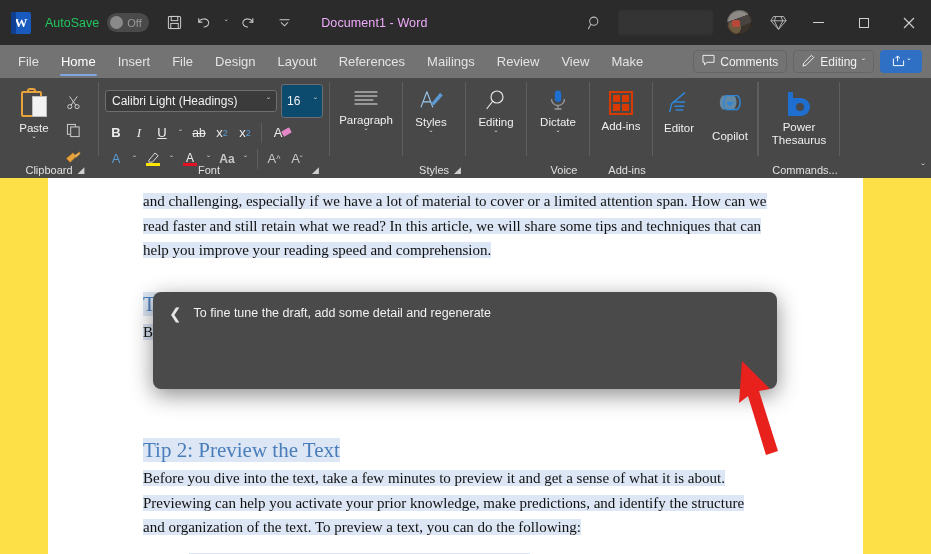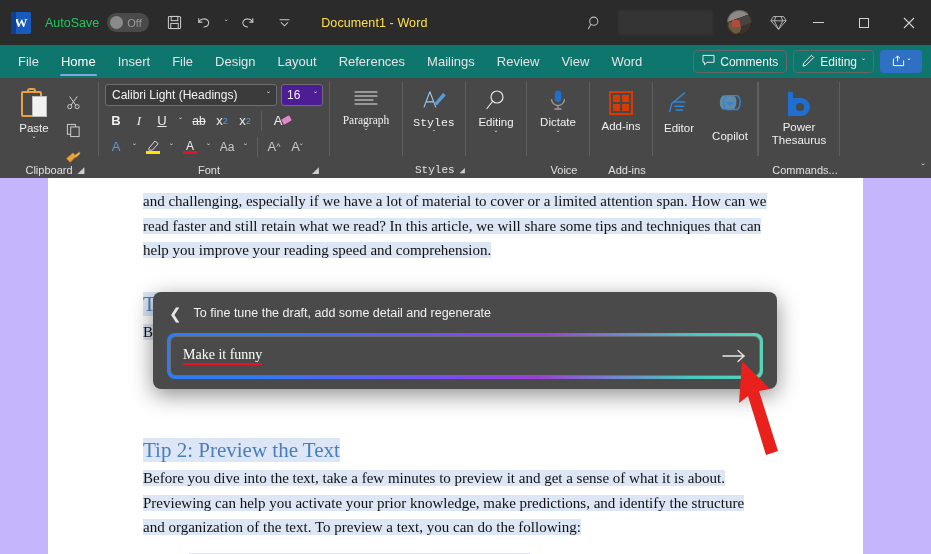--- a/index.html
+++ b/index.html
@@ -36,21 +36,21 @@
   }
   .toggle .knob {
     width: 13px; height: 13px; border-radius: 50%; background: #8a8a8a; margin-left: 3px;
   }
   .toggle .toff { color: #9a9a9a; font-size: 11px; margin-left: 4px; }
   .tb-icon {
     width: 30px; height: 28px; display: flex; align-items: center; justify-content: center;
     color: #c9c9c9; cursor: pointer;
   }
   .tb-icon svg { display:block; }
-  .doc-title { color: #fde047; font-size: 12.5px; margin-left: 22px; letter-spacing: .1px; }
+  .doc-title { color: #f0abfc; font-size: 12.5px; margin-left: 22px; letter-spacing: .1px; }
   .tb-right { margin-left: auto; display: flex; align-items: center; height: 45px; }
   .tb-search { width: 34px; height: 45px; display:flex; align-items:center; justify-content:center; color:#bdbdbd; cursor:pointer; }
   .tb-blur { width: 95px; height: 25px; background: #343434; border-radius: 3px; margin: 0 6px; filter: blur(1px); }
   .avatar {
     width: 25px; height: 25px; border-radius: 50%; margin: 0 8px; cursor: pointer;
     background:
       radial-gradient(circle at 30% 70%, #6d5a3f 0 26%, transparent 27%),
       linear-gradient(160deg,#8d8a86 0 35%, #4a4440 36% 62%, #3a332c 63% 100%);
     box-shadow: inset 0 0 0 1px rgba(0,0,0,.3);
     overflow:hidden; position:relative;
@@ -63,21 +63,21 @@
   .wbtn {
     width: 45px; height: 45px; display: flex; align-items: center; justify-content: center;
     color: #d2d2d2; cursor: pointer;
   }
   .wbtn .dash { width: 11px; height: 1px; background: #d2d2d2; }
   .wbtn .sq { width: 10px; height: 10px; border: 1px solid #d2d2d2; }
 
   
   .tabsbar {
     position: absolute; left: 0; top: 45px; width: 931px; height: 33px;
-    background: #0f766e; display: flex; align-items: center;
+    background: #737373; display: flex; align-items: center;
   }
   .tab {
     color: #e3e3e3; font-size: 13px; padding: 4px 10px; margin: 0 1px;
     cursor: pointer; position: relative; white-space: nowrap;
   }
   .tab:first-child { margin-left: 8px; }
   .tab.active { color: #ffffff; }
   .tab.active::after {
     content: ""; position: absolute; left: 9px; right: 9px; bottom: -3px; height: 2px;
     background: #7ea6e0; border-radius: 1px;
@@ -120,22 +120,22 @@
 
   
   .fontgroup { padding: 6px 6px 0 6px; }
   .fontrow1 { display: flex; gap: 4px; align-items: center; }
   .fontname {
     width: 172px; height: 22px; background: #3b3b3b; border: 1px solid #6e6e6e; border-radius: 3px;
     color: #f2f2f2; font-size: 12px; display: flex; align-items: center; padding: 0 6px; cursor: text;
   }
   .fontname .fn-chev { margin-left: auto; font-size: 9px; color: #dcdcdc; }
   .fontsize {
-    width: 42px; height: 22px; background: #4c1d95; border: 1px solid #6e6e6e; border-radius: 3px;
-    color: #f2f2f2; font-size: 12px; display: flex; align-items: center; padding: 4px 5px; cursor: text;
+    width: 42px; height: 22px; background: #0c4a6e; border: 1px solid #6e6e6e; border-radius: 3px;
+    color: #f2f2f2; font-size: 12px; display: flex; align-items: center; padding: 16px 5px; cursor: text;
   }
   .fontsize .fn-chev { margin-left: auto; font-size: 9px; color: #dcdcdc; }
   .fontrow {
     display: flex; align-items: center; gap: 1px; margin-top: 3px;
   }
   .fbtn {
     min-width: 22px; height: 23px; padding: 0 3px;
     display: flex; align-items: center; justify-content: center;
     color: #ededed; font-size: 13px; cursor: pointer;
   }
@@ -175,21 +175,21 @@
   .pt-icon { width: 26px; height: 26px; position: relative; }
   .pt-icon .stem { position:absolute; left:2px; top:1px; width:5px; height:24px; background:#1f6fd0; border-radius:1px;}
   .pt-icon .bowl { position:absolute; left:5px; top:7px; width:19px; height:18px; background:#1f6fd0; border-radius: 0 9px 9px 0;}
   .pt-icon .hole { position:absolute; left:10px; top:12px; width:8px; height:8px; background:#484848; border-radius:50%;}
   
   .ribbon-collapse { position:absolute; right: 6px; bottom: 4px; color:#d4d4d4; font-size: 11px; cursor:pointer; }
 
   
   .docarea {
     position: absolute; left: 0; top: 178px; width: 931px; height: 376px;
-    background: #c4b5fd; overflow: hidden;
+    background: #fde047; overflow: hidden;
   }
   .page {
     position: absolute; left: 48px; top: 0; width: 815px; min-height: 376px;
     background: #ffffff;
   }
   .doctext {
     position: absolute; left: 95px; top: 11px; width: 625px;
     font-family: "Liberation Serif", serif;
     color: #000;
   }
@@ -307,21 +307,21 @@
     <div class="tab">File</div>
     <div class="tab active">Home</div>
     <div class="tab">Insert</div>
     <div class="tab">File</div>
     <div class="tab">Design</div>
     <div class="tab">Layout</div>
     <div class="tab">References</div>
     <div class="tab">Mailings</div>
     <div class="tab">Review</div>
     <div class="tab">View</div>
-    <div class="tab">Word</div>
+    <div class="tab">Make</div>
 
     <div class="tabs-right">
       <div class="pillbtn">
         <span>
           <svg width="13" height="12" viewBox="0 0 14 13" fill="none" stroke="#f0f0f0" stroke-width="1.05" stroke-linejoin="round">
             <path d="M1 1.5 H13 V9 H5.5 L2.6 11.8 V9 H1 Z"></path>
           </svg>
         </span>
         <span>Comments</span>
       </div>
@@ -430,54 +430,54 @@
               <path d="M3 10 L9.5 2.2 L13 5 L6.8 12 L3 12 Z"></path>
             </svg>
             <span class="hl-yellow"></span>
           </div>
           <div class="fbtn chev">ˇ</div>
           <div class="fbtn" style="flex-direction:column;gap:0;">
             <span style="font-size:12px;line-height:12px;">A</span>
             <span class="hl-red"></span>
           </div>
           <div class="fbtn chev">ˇ</div>
-          <div class="fbtn" style="font-size:12px;color:#c8c8c8;">Aa</div>
+          <div class="fbtn" style="font-size:12px;color:#c8c8c8;font-weight:bold;">Aa</div>
           <div class="fbtn chev">ˇ</div>
           <div class="vsep"></div>
           <div class="fbtn" style="color:#c8c8c8;">
             <span>A</span>
               <sup style="font-size:9px;">^</sup>
           </div>
           <div class="fbtn" style="color:#c8c8c8;">
             <span>A</span>
               <sup style="font-size:9px;">ˇ</sup>
           </div>
         </div>
       </div>
       <div class="glabel lrow" style="left:0;right:0;">
         <span style="margin-left:-10px;">Font</span>
         <span class="dialog-launcher" style="position:absolute;right:10px;">◢</span>
       </div>
     </div>
     <div class="rsep"></div>
 
     <div class="rgroup" style="width:72px;justify-content:center;">
-      <div class="bigbtn" style="width:66px;padding-top:6px;font-family:Liberation Serif, serif;">
+      <div class="bigbtn" style="width:66px;padding-top:6px;">
         <span>
           <svg width="26" height="20" viewBox="0 0 26 20" stroke="#e6e6e6" stroke-width="1.15" stroke-linecap="round">
             <path d="M2 3 H24 M2 7 H24 M2 11 H20 M2 15 H24"></path>
           </svg>
         </span>
         <span>Paragraph</span>
         <span class="chev">ˇ</span>
       </div>
     </div>
     <div class="rsep"></div>
 
-    <div class="rgroup" style="width:62px;justify-content:center;font-family:Liberation Mono, monospace;">
+    <div class="rgroup" style="width:62px;">
       <div class="bigbtn" style="padding-top:6px;">
         <span>
           <svg width="26" height="22" viewBox="0 0 28 24" fill="none" stroke="#9ecbf0" stroke-width="1.2" stroke-linejoin="round">
             <path d="M3 20 L9.5 3 L16 20 M5.8 14 H13.2"></path>
             <path d="M15 16 L24 5 L26 7 L17 17 Z" fill="#5b9bd5" stroke="#5b9bd5"></path>
           </svg>
         </span>
         <span>Styles</span>
         <span class="chev">ˇ</span>
       </div>
@@ -588,31 +588,20 @@
 
         </ul>
       </div>
     </div>
 
     <div class="copilot" style="top:114px;left:153px;">
       <div class="cp-head">
         <span class="cp-back">❮</span>
         <span class="cp-head-text">To fine tune the draft, add some detail and regenerate</span>
       </div>
-      <div class="cp-inputwrap">
-        <div class="cp-input">
-          <span class="cp-value">Make it funny</span>
-          <span class="cp-send">
-            <svg width="26" height="16" viewBox="0 0 26 16" fill="none" stroke="#e9e9e9" stroke-width="1.3" stroke-linecap="round" stroke-linejoin="round">
-              <path d="M2 8 H23"></path>
-                <path d="M17 2.4 L23 8 L17 13.6"></path>
-            </svg>
-          </span>
-        </div>
-      </div>
     </div>
 
     <div class="redarrow" style="left:726px;top:177px;">
       <svg width="64" height="105" viewBox="0 0 64 105">
         <path d="M16 6 L44 34 L33 36 L52 96 L40 100 L22 41 L13 48 Z" fill="#e8211c"></path>
       </svg>
     </div>
   </div>
 
 </div>

